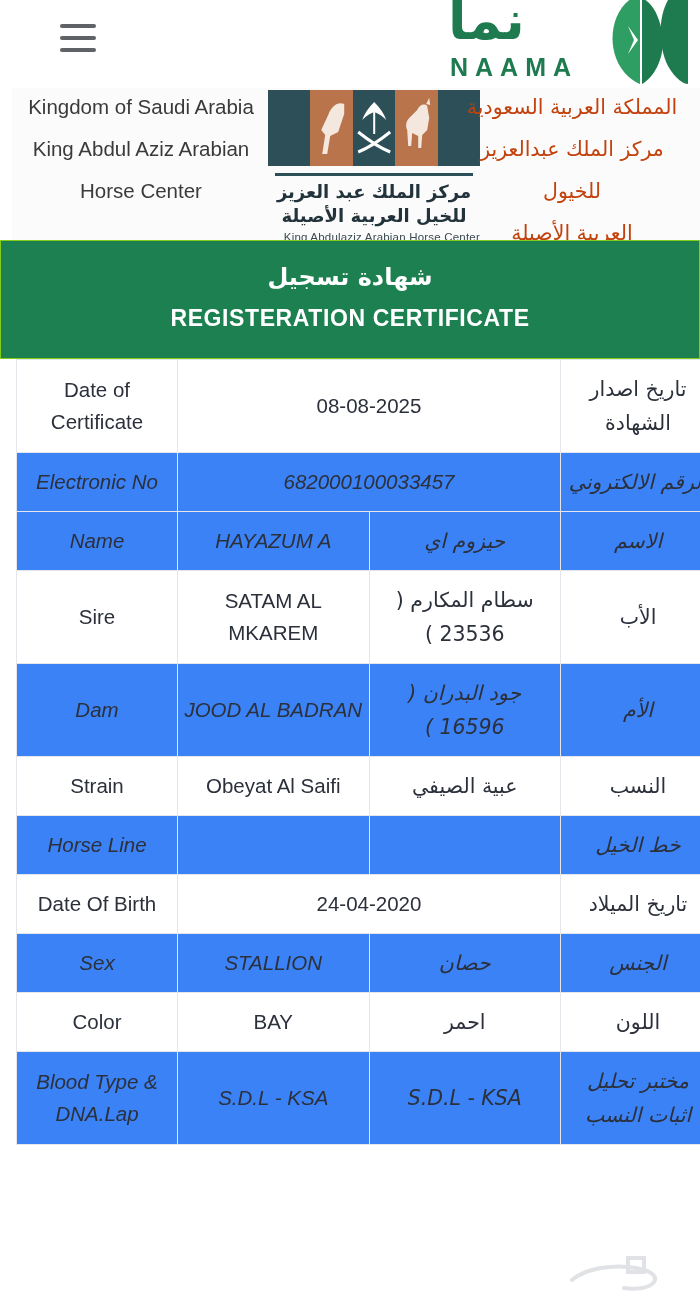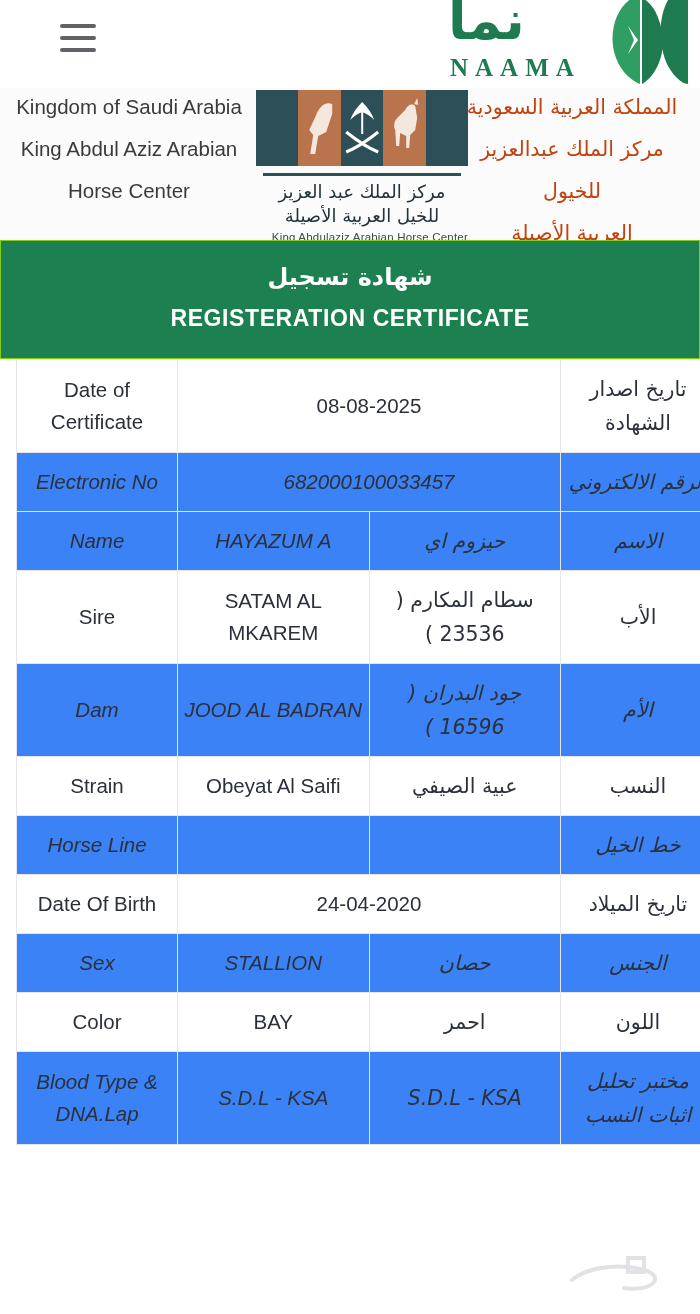--- a/index.html
+++ b/index.html
@@ -50,40 +50,41 @@
     height: 92px;
   }
   .naama-word {
     position: absolute;
     left: 8px;
     bottom: 6px;
     font-size: 25px;
     letter-spacing: 7px;
     font-weight: 700;
     color: #1e7a4f;
-    font-family: Liberation Serif, serif;
+    font-family: Liberation Sans, sans-serif;
   }
   .naama-ar {
     position: absolute;
     left: 6px;
     top: -2px;
     font-size: 54px;
     font-weight: 700;
     color: #1e7a4f;
     font-family: "DejaVu Sans", sans-serif;
     line-height: 1;
     direction: rtl;
   }
 
   
   .org-band {
     position: relative;
     height: 152px;
     background: #fbfbfb;
     overflow: hidden;
+    margin-left: 12px;
   }
   .org-en {
     position: absolute;
     left: 0;
     top: -2px;
     width: 258px;
     text-align: center;
     font-size: 20.5px;
     line-height: 42px;
     color: #3a3a3a;
@@ -121,21 +122,21 @@
     height: 3px;
     background: #2d4f57;
     margin: 7px auto 4px auto;
   }
   .crest-ar {
     direction: rtl;
     font-family: "DejaVu Sans", sans-serif;
     font-size: 18px;
     line-height: 24px;
     color: #22333b;
-    font-weight: 400;
+    font-weight: 700;
   }
   .crest-en {
     font-size: 11.5px;
     color: #3b4a52;
     margin-top: 3px;
     letter-spacing: 0.2px;
     text-align: right;
   }
 
   

